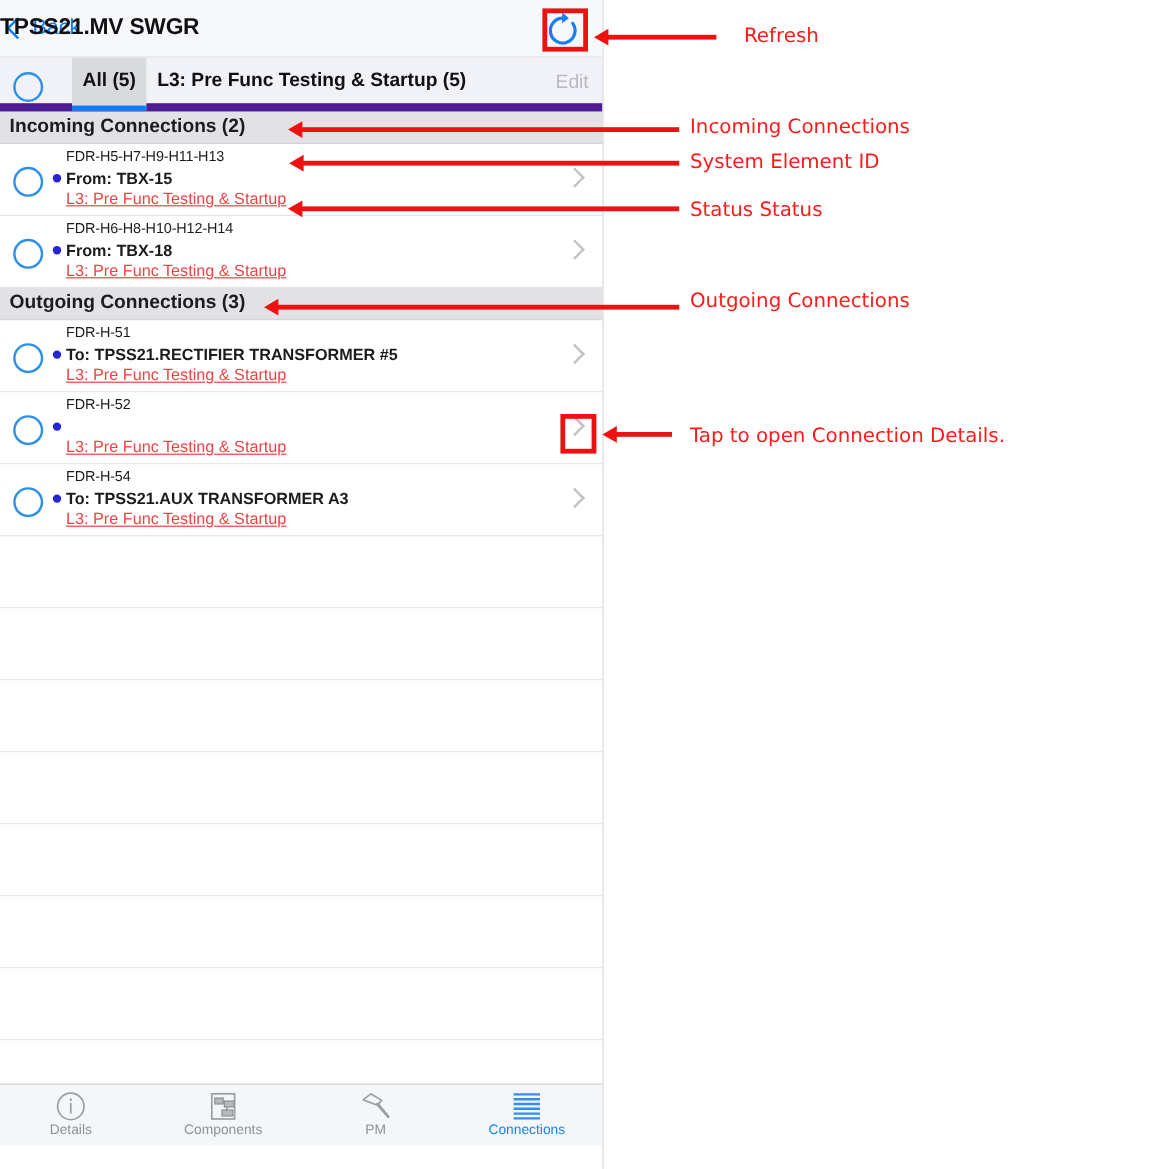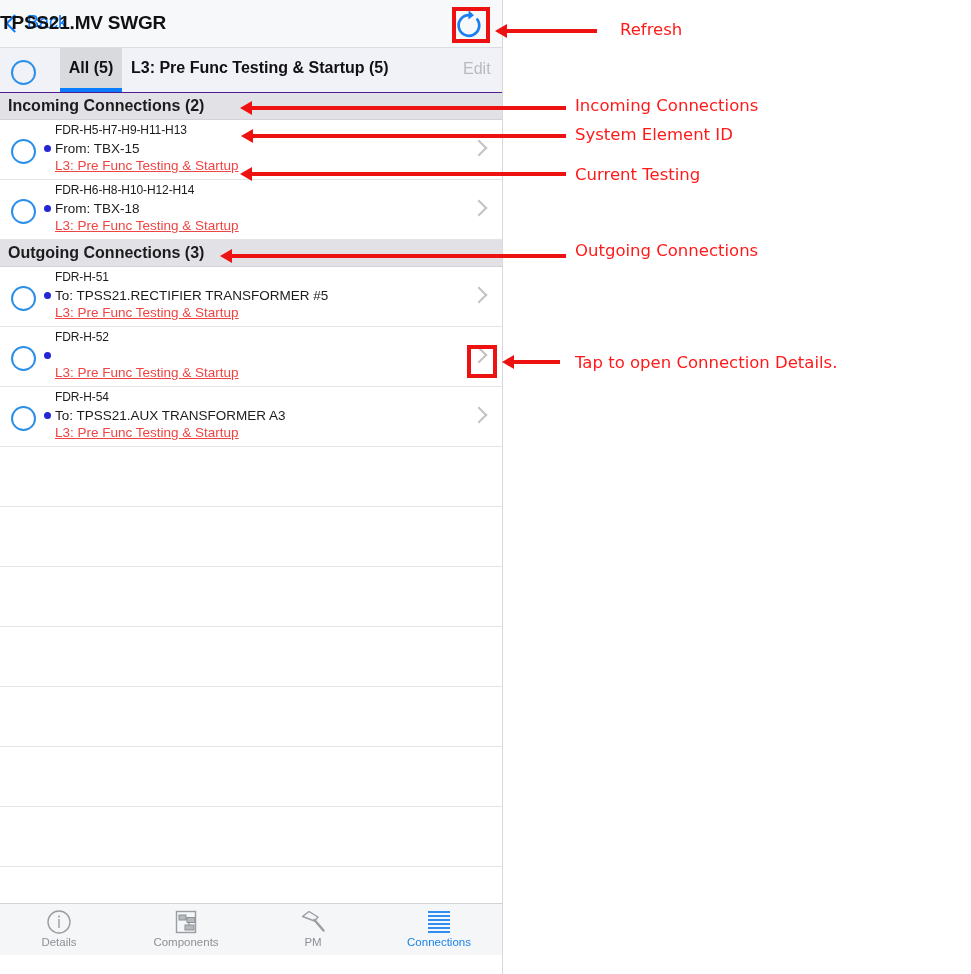--- a/index.html
+++ b/index.html
@@ -70,21 +70,21 @@
     width: 34px; height: 33px;
     cursor: pointer;
   }
 
   
   #filterbar {
     position: absolute;
     left: 0; top: 48px;
     width: 502px; height: 45px;
     background: #f1f2f7;
-    border-bottom: 1px solid #4c1d95;
+    border-bottom: 7px solid #4c1d95;
     box-sizing: border-box;
   }
   #select-all-circle {
     position: absolute;
     left: 11px; top: 12px;
     width: 21px; height: 21px;
     border: 2px solid #2c8fe8;
     border-radius: 50%;
     background: transparent;
     cursor: pointer;
@@ -178,21 +178,21 @@
     position: absolute;
     left: 44px; top: 25px;
     width: 7px; height: 7px;
     border-radius: 50%;
     background: #2525d8;
   }
   .row .peer {
     position: absolute;
     left: 55px; top: 21px;
     font-size: 13.5px;
-    font-weight: normal;
+    font-weight: bold;
     color: #1c1c1e;
   }
   .row .status {
     position: absolute;
     left: 55px; top: 38px;
     font-size: 13.5px;
     color: #ef4444;
     text-decoration: underline;
   }
   .row .disclosure {
@@ -416,21 +416,21 @@
   <div class="anno-arrow" style="left:505px; top:29px; width:92px;"></div>
   <div class="anno-label" style="left:620px; top:20px;">Refresh</div>
 
   <div class="anno-arrow" style="left:250px; top:106px; width:316px;"></div>
   <div class="anno-label" style="left:575px; top:96px;">Incoming Connections</div>
 
   <div class="anno-arrow" style="left:251px; top:134px; width:315px;"></div>
   <div class="anno-label" style="left:575px; top:125px;">System Element ID</div>
 
   <div class="anno-arrow" style="left:250px; top:172px; width:316px;"></div>
-  <div class="anno-label" style="left:575px; top:165px;">Current Testing</div>
+  <div class="anno-label" style="left:575px; top:165px;">Status Status</div>
 
   <div class="anno-arrow" style="left:230px; top:254px; width:336px;"></div>
   <div class="anno-label" style="left:575px; top:241px;">Outgoing Connections</div>
 
   <div class="anno-box" style="left:467px; top:345px; width:30px; height:33px;"></div>
   <div class="anno-arrow" style="left:512px; top:360px; width:48px;"></div>
   <div class="anno-label" style="left:575px; top:353px;">Tap to open Connection Details.</div>
 
 </div>
 

